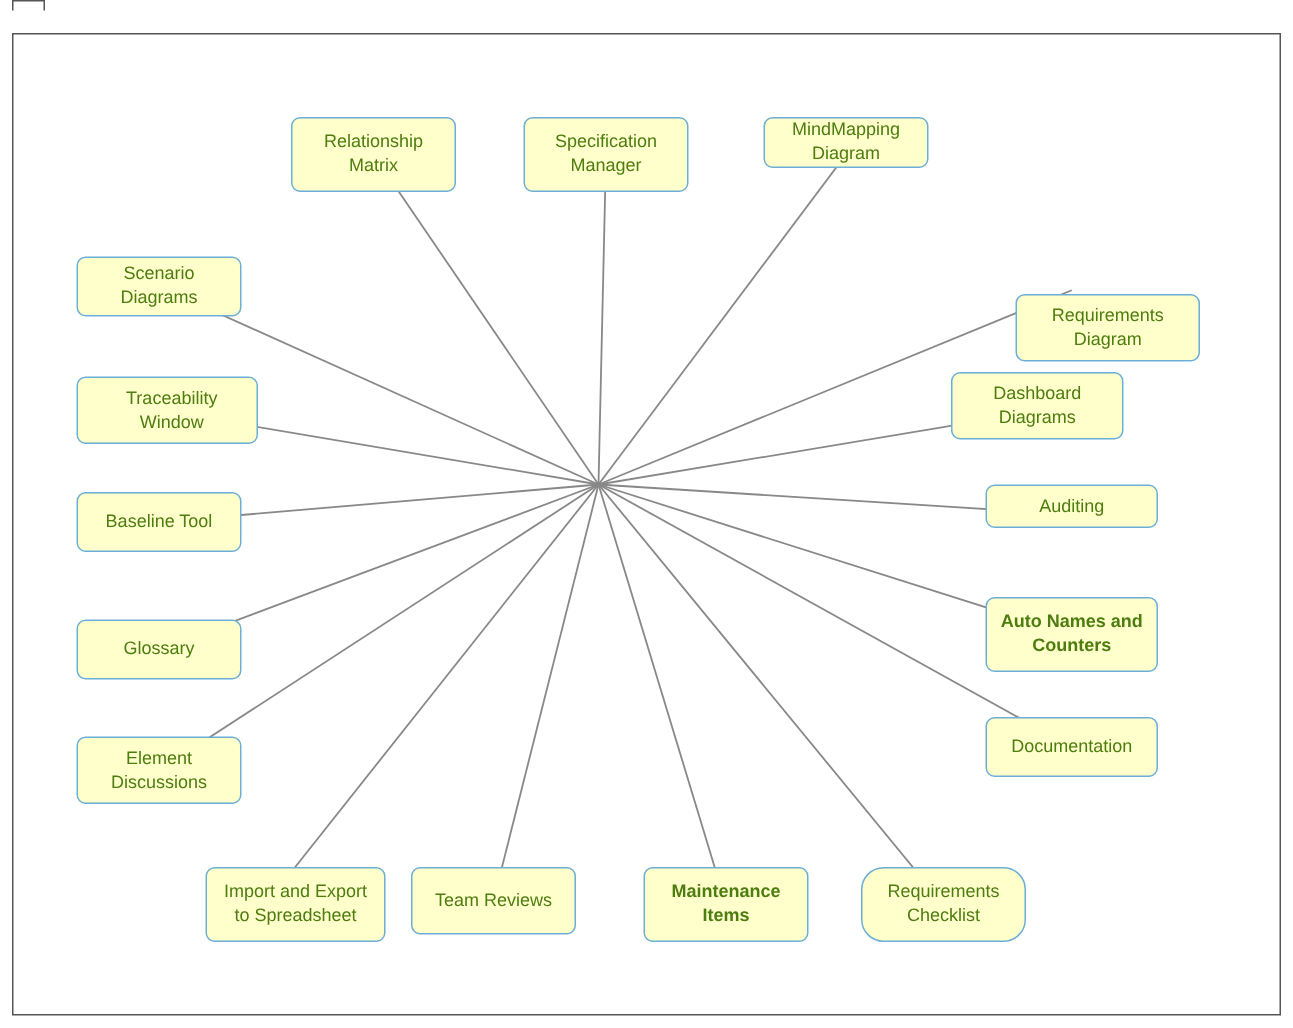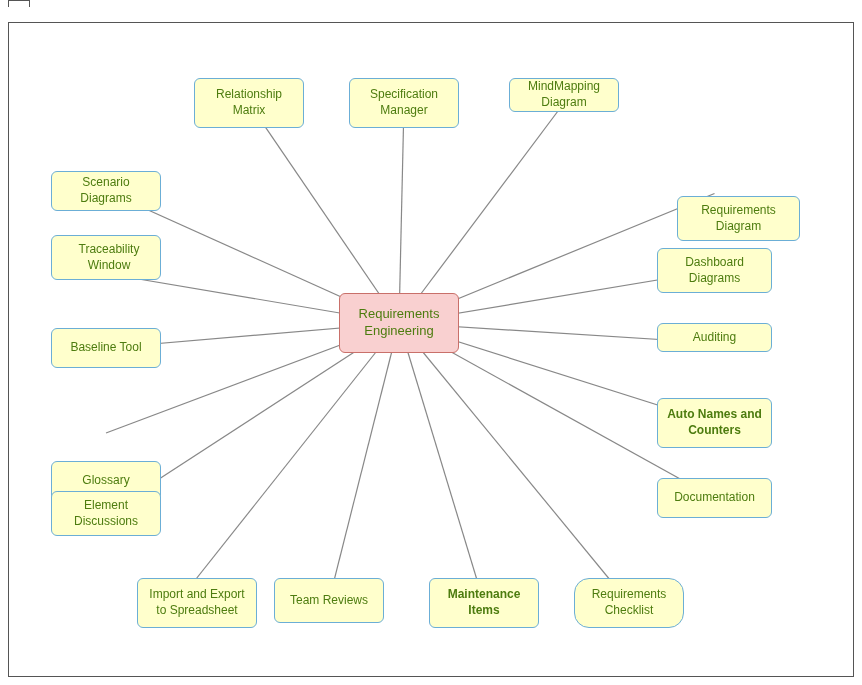--- a/index.html
+++ b/index.html
@@ -83,39 +83,37 @@
         <line x1="390" y1="300" x2="705.5" y2="170.5" stroke="#888" stroke-width="1.2"></line>
         <line x1="390" y1="300" x2="705.5" y2="247.5" stroke="#888" stroke-width="1.2"></line>
         <line x1="390" y1="300" x2="705.5" y2="320" stroke="#888" stroke-width="1.2"></line>
         <line x1="390" y1="300" x2="705.5" y2="400" stroke="#888" stroke-width="1.2"></line>
         <line x1="390" y1="300" x2="705.5" y2="475" stroke="#888" stroke-width="1.2"></line>
         <line x1="390" y1="300" x2="168" y2="580" stroke="#888" stroke-width="1.2"></line>
         <line x1="390" y1="300" x2="320" y2="577.5" stroke="#888" stroke-width="1.2"></line>
         <line x1="390" y1="300" x2="475" y2="580" stroke="#888" stroke-width="1.2"></line>
         <line x1="390" y1="300" x2="620" y2="580" stroke="#888" stroke-width="1.2"></line>
       </svg>
-    <div class="node center-node" id="center-node" style="position: absolute; left: 330px; top: 270px; width: 120px; height: 60px;">Requirements
-Engineering</div>
     <div id="nodes-container">
         <div class="node" style="left: 185px; top: 55px; width: 110px; height: 50px;">Relationship
 Matrix</div>
         <div class="node" style="left: 340px; top: 55px; width: 110px; height: 50px;">Specification
 Manager</div>
         <div class="node" style="left: 500px; top: 55px; width: 110px; height: 34px;">MindMapping
 Diagram</div>
         <div class="node" style="left: 42px; top: 148px; width: 110px; height: 40px;">Scenario Diagrams</div>
-        <div class="node" style="left: 42px; top: 212px; width: 110px; height: 45px; padding-left: 12px;">Traceability
+        <div class="node" style="left: 42px; top: 228px; width: 121px; height: 45px; padding-left: 12px;">Traceability
 Window</div>
         <div class="node" style="left: 42px; top: 305px; width: 110px; height: 40px;">Baseline Tool</div>
-        <div class="node" style="left: 42px; top: 390px; width: 110px; height: 40px; margin-top: 48px;">Glossary</div>
+        <div class="node" style="left: 42px; top: 390px; width: 110px; height: 40px;">Glossary</div>
         <div class="node" style="left: 42px; top: 468px; width: 110px; height: 45px;">Element
 Discussions</div>
         <div class="node" style="left: 668px; top: 148px; width: 123px; height: 45px; margin-top: 25px;">Requirements
 Diagram</div>
-        <div class="node" style="left: 648px; top: 225px; width: 115px; height: 45px;">Dashboard
+        <div class="node" style="left: 625px; top: 225px; width: 115px; height: 45px;">Dashboard
 Diagrams</div>
         <div class="node" style="left: 648px; top: 300px; width: 115px; height: 29px;">Auditing</div>
         <div class="node" style="left: 648px; top: 375px; width: 115px; height: 50px; font-weight: bold;">Auto Names and
 Counters</div>
         <div class="node" style="left: 648px; top: 455px; width: 115px; height: 40px;">Documentation</div>
         <div class="node" style="left: 108px; top: 555px; width: 120px; height: 50px; margin-left: 20px;">Import and Export
 to Spreadsheet</div>
         <div class="node" style="left: 265px; top: 555px; width: 110px; height: 45px; text-align: center;">Team Reviews</div>
         <div class="node" style="left: 420px; top: 555px; width: 110px; height: 50px; font-weight: bold;">Maintenance
 Items</div>

